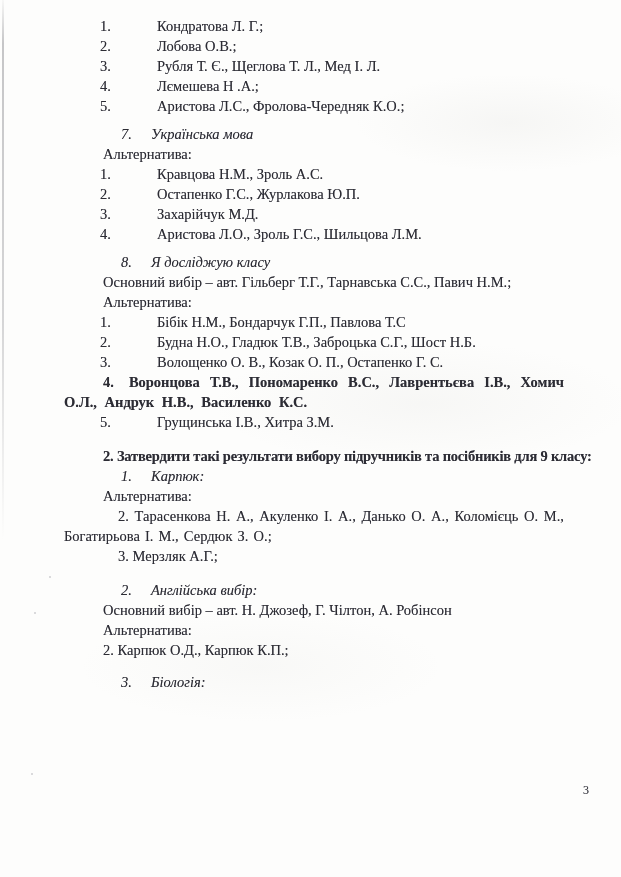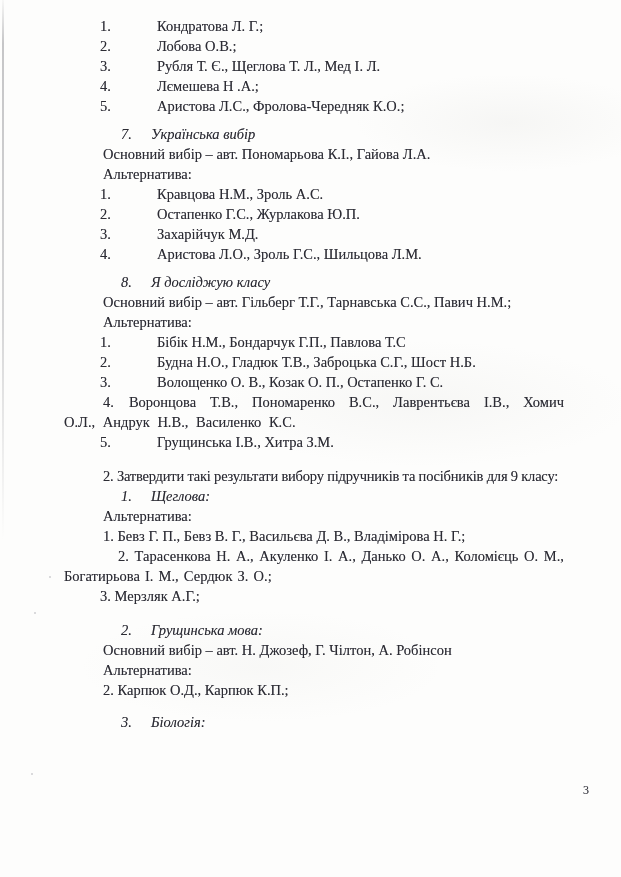--- a/index.html
+++ b/index.html
@@ -35,24 +35,24 @@
   .row{margin:0;}
   
   .li{display:flex;margin-left:36px;}
   .li .n{flex:0 0 29px;}
   .li .t{flex:1 1 auto;margin-left:28px;}
   
   .h{display:flex;margin-left:57px;font-style:italic;}
   .h .hn{flex:0 0 30px;}
   
   .ind{margin-left:39px;}
-  .ind2{margin-left:36px;}
-  .tight{letter-spacing:-0.2px;white-space:nowrap;}
+  .ind2{margin-left:54px;}
+  .tight{letter-spacing:-0.2px;white-space:nowrap;font-weight:bold;}
   
-  .pj{text-align:justify;text-indent:39px;word-spacing:4px;}
+  .pj{text-align:justify;text-indent:39px;word-spacing:4px;font-weight:bold;}
   .pj .pn{padding-right:15px;}
   .pj2{text-align:justify;text-indent:54px;word-spacing:1.5px;}
   .mt-sec{margin-top:8px;}
   .mt-grade9{margin-top:14px;}
   .mt-eng{margin-top:14px;}
   .mt-bio{margin-top:12px;}
   .page-num{
     position:absolute;right:32px;top:780px;
     font-size:12px;color:#3c3c44;
   }
@@ -82,23 +82,22 @@
     <span class="n">4.</span>
     <span class="t">Лємешева Н .А.;</span>
   </div>
   <div class="row li">
     <span class="n">5.</span>
     <span class="t">Аристова Л.С., Фролова-Чередняк К.О.;</span>
   </div>
 
   <div class="row h mt-sec">
     <span class="hn">7.</span>
-    <span class="hl">Українська вибір</span>
+    <span class="hl">Українська мова</span>
   </div>
-  <div class="row ind">Основний вибір – авт. Пономарьова К.І., Гайова Л.А.</div>
   <div class="row ind">Альтернатива:</div>
   <div class="row li">
     <span class="n">1.</span>
     <span class="t">Кравцова Н.М., Зроль А.С.</span>
   </div>
   <div class="row li">
     <span class="n">2.</span>
     <span class="t">Остапенко Г.С., Журлакова Ю.П.</span>
   </div>
   <div class="row li">
@@ -133,30 +132,29 @@
   </div>
   <div class="row li">
     <span class="n">5.</span>
     <span class="t">Грущинська І.В., Хитра З.М.</span>
   </div>
 
   <div class="row ind tight mt-grade9">2. Затвердити такі результати вибору підручників та посібників для 9 класу:</div>
 
   <div class="row h">
     <span class="hn">1.</span>
-    <span class="hl">Щеглова:</span>
+    <span class="hl">Карпюк:</span>
   </div>
   <div class="row ind">Альтернатива:</div>
-  <div class="row ind">1. Бевз Г. П., Бевз В. Г., Васильєва Д. В., Владімірова Н. Г.;</div>
   <div class="row pj2">2. Тарасенкова Н. А., Акуленко І. А., Данько О. А., Коломієць О. М., Богатирьова І. М., Сердюк З. О.;</div>
   <div class="row ind2">3. Мерзляк А.Г.;</div>
 
   <div class="row h mt-eng">
     <span class="hn">2.</span>
-    <span class="hl">Грущинська мова:</span>
+    <span class="hl">Англійська вибір:</span>
   </div>
   <div class="row ind">Основний вибір – авт. Н. Джозеф, Г. Чілтон, А. Робінсон</div>
   <div class="row ind">Альтернатива:</div>
   <div class="row ind">2. Карпюк О.Д., Карпюк К.П.;</div>
 
   <div class="row h mt-bio">
     <span class="hn">3.</span>
     <span class="hl">Біологія:</span>
   </div>
 

